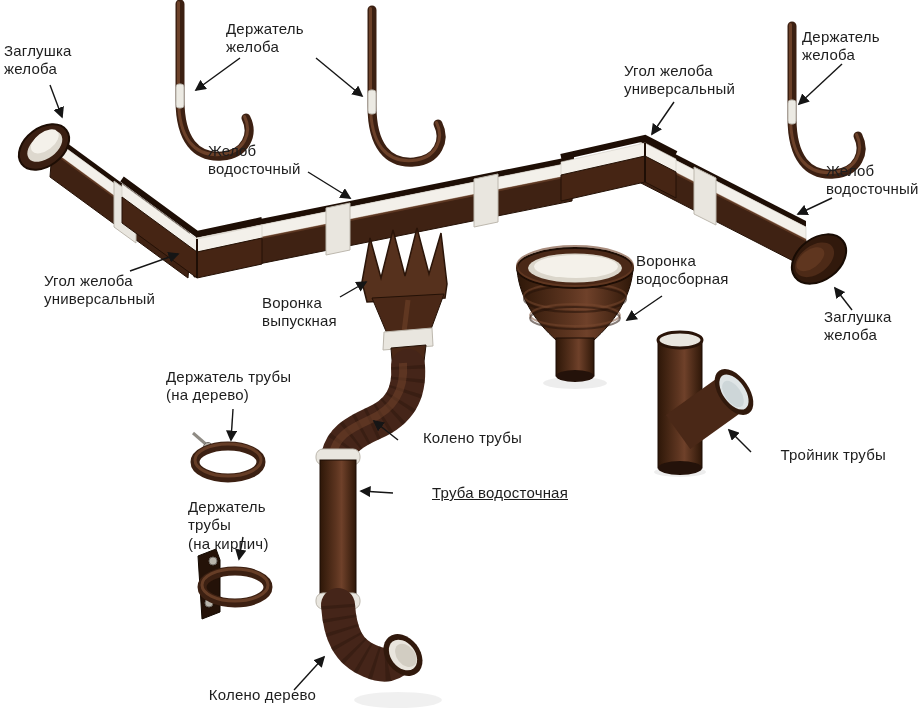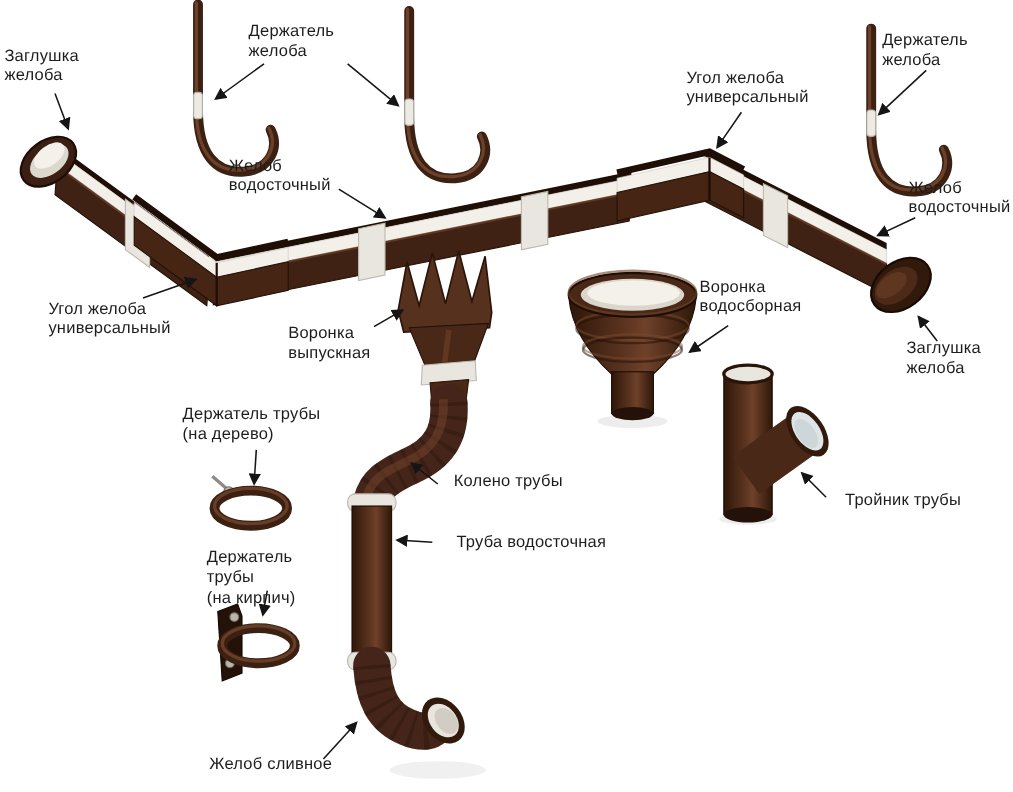--- a/index.html
+++ b/index.html
@@ -5,35 +5,35 @@
   html,body{margin:0;padding:0;background:#fff;}
   .stage{
     position:relative;width:921px;height:720px;background:#ffffff;overflow:hidden;
     font-family:"Liberation Sans",sans-serif;
   }
   .stage svg{position:absolute;left:0;top:0;}
   .label{
     position:absolute;font-size:15px;line-height:1.22;color:#1d1d1d;
     white-space:pre-line;letter-spacing:.2px;
   }
-  .left{text-align:center;}
+  .left{text-align:right;}
   .l-cap-left{left:4px;top:42px;width:84px;}
   .l-holder-top{left:226px;top:20px;width:104px;}
   .l-corner-top{left:624px;top:62px;width:132px;}
   .l-holder-right{left:802px;top:28px;width:104px;}
   .l-gutter-mid{left:208px;top:142px;width:104px;}
   .l-gutter-right{left:826px;top:162px;width:94px;}
   .l-corner-left{left:44px;top:272px;width:132px;}
   .l-funnel-outlet{left:262px;top:294px;width:102px;}
   .l-funnel-collect{left:636px;top:252px;width:112px;}
   .l-cap-right{left:824px;top:308px;width:92px;}
   .l-holder-wood{left:166px;top:368px;width:136px;}
   .l-elbow-pipe{left:402px;top:429px;width:120px;}
   .l-holder-brick{left:188px;top:498px;width:124px;}
-  .l-pipe{left:398px;top:484px;width:170px;}
+  .l-pipe{left:398px;top:484px;width:170px;text-decoration:underline;}
   .l-tee{left:756px;top:446px;width:130px;}
   .l-drain{left:176px;top:686px;width:140px;}
 </style>
 </head>
 <body>
 
 <div class="stage">
 
 <svg width="921" height="720" viewBox="0 0 921 720">
   <defs>
@@ -233,15 +233,15 @@
 водосборная</div>
 <div class="label l-cap-right">Заглушка
 желоба</div>
 <div class="label l-holder-wood">Держатель трубы
 (на дерево)</div>
 <div class="label l-elbow-pipe left">Колено трубы</div>
 <div class="label l-holder-brick">Держатель трубы
 (на кирпич)</div>
 <div class="label l-pipe left">Труба водосточная</div>
 <div class="label l-tee left">Тройник трубы</div>
-<div class="label l-drain left">Желоб сливное</div>
+<div class="label l-drain left">Колено дерево</div>
 
 </div>
 
 </body></html>

